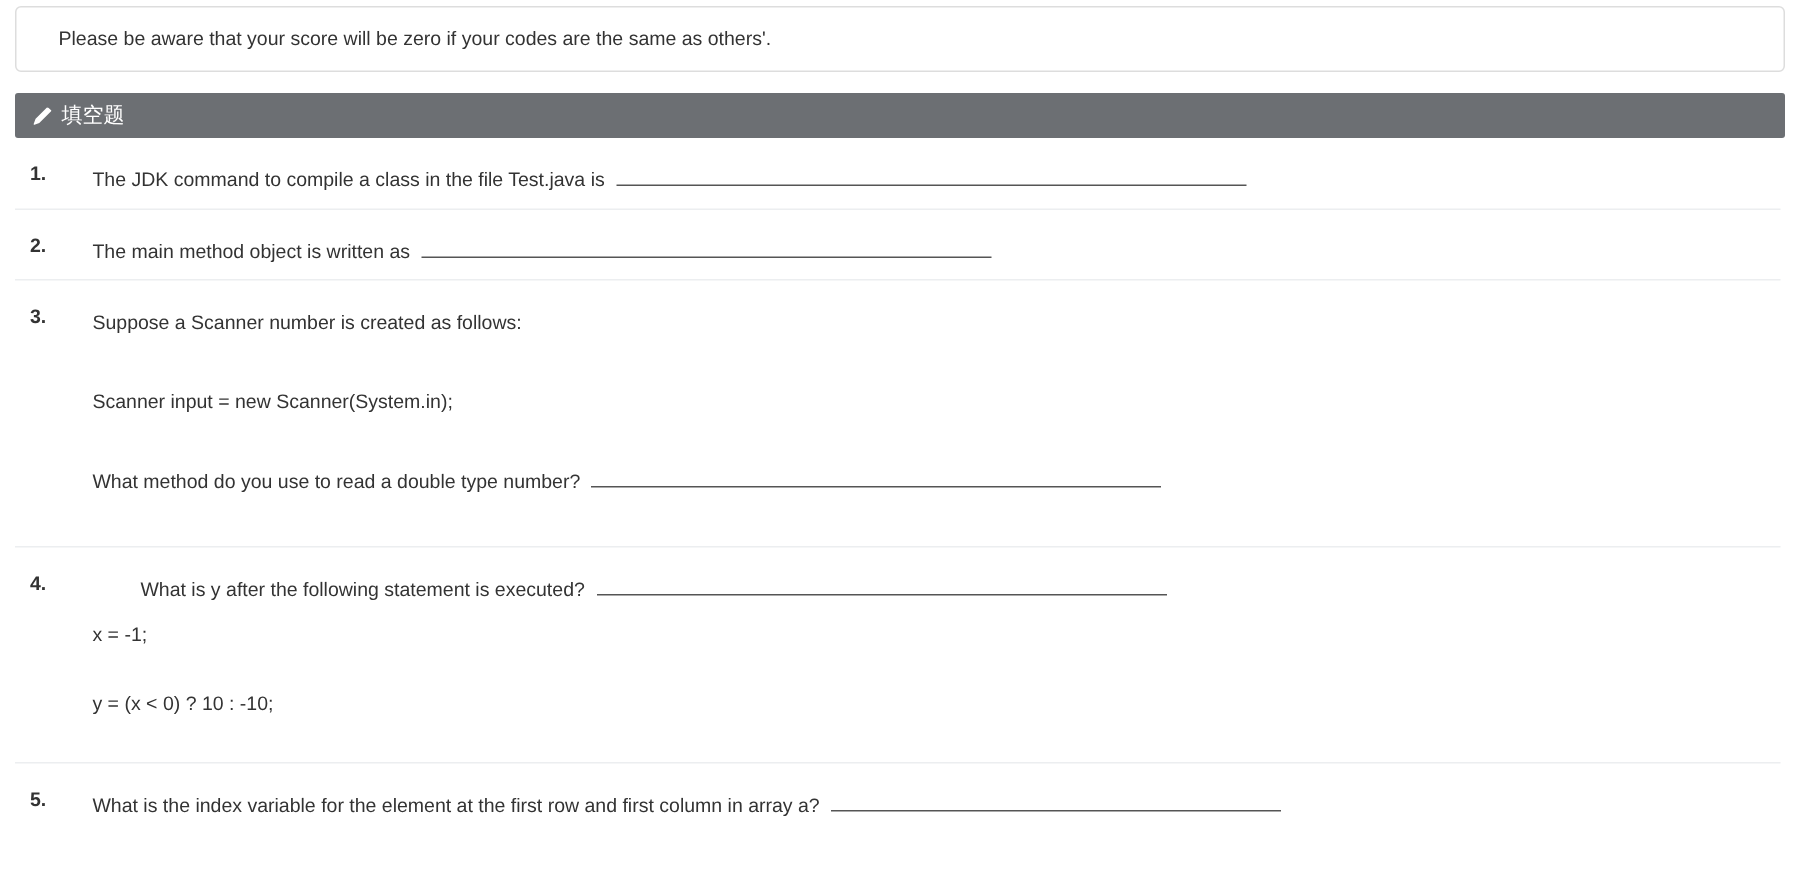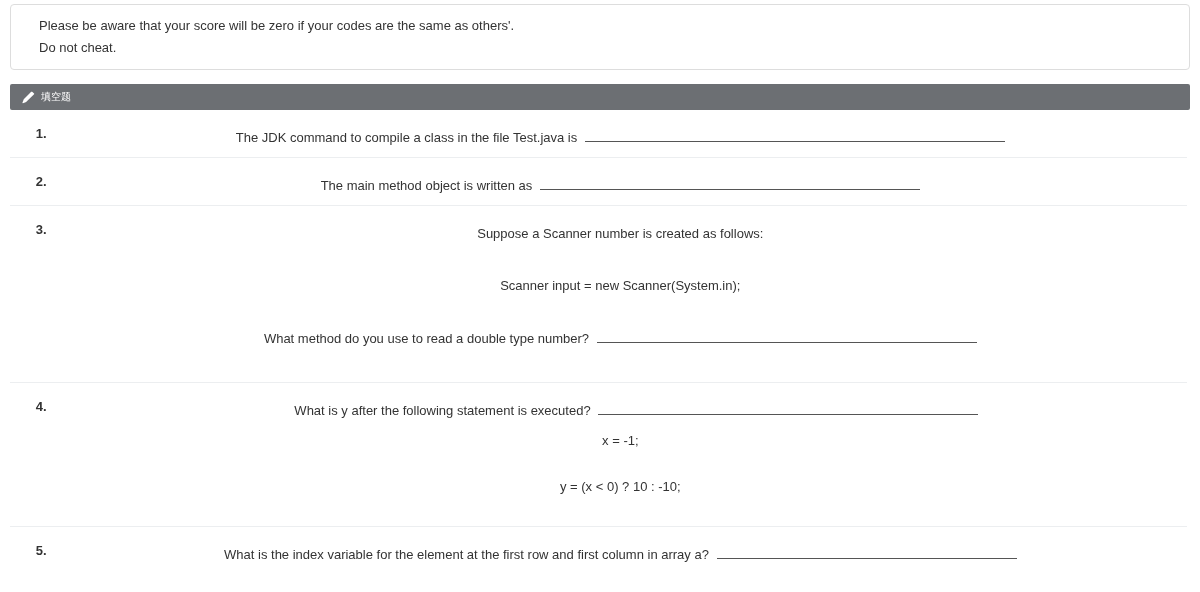--- a/index.html
+++ b/index.html
@@ -23,37 +23,36 @@
     }
     .notice-line {
       line-height: 1.7;
       color: #333;
     }
     .section-header {
       background: #6c6f73;
       color: #fff;
       padding: 6px 12px;
       margin: 0 10px;
-      font-size: 10px;
+      font-size: 14px;
       display: flex;
       align-items: center;
       border-radius: 2px;
     }
     .section-header .pencil {
       margin-right: 6px;
       display: inline-flex;
     }
     .section-header .pencil svg {
       width: 13px;
       height: 13px;
       fill: #fff;
     }
     .questions-wrap {
       padding: 0 13px 20px 10px;
-      text-align: center;
     }
     .question {
       border-top: 1px solid #eceef0;
       padding: 16px 8px 6px 8px;
       position: relative;
     }
     .question:first-child {
       border-top: none;
     }
     .qnum {
@@ -93,21 +92,20 @@
     }
     .blank.w-short {
       min-width: 300px;
     }
   </style>
 </head>
 <body>
 
 <div class="notice-box">
   <div class="notice-line">Please be aware that your score will be zero if your codes are  the same as others'.</div>
-  <div class="notice-line">Do not cheat.</div>
 </div>
 
 <div class="section-header">
   <span class="pencil">
     <svg viewBox="0 0 16 16">
         <path d="M12.146 1.146a.5.5 0 0 1 .708 0l2 2a.5.5 0 0 1 0 .708l-9.5 9.5a.5.5 0 0 1-.168.11l-4 1.5a.5.5 0 0 1-.65-.65l1.5-4a.5.5 0 0 1 .11-.168l9.5-9.5z"></path>
       </svg>
   </span>
   <span>填空题</span>
 </div>

